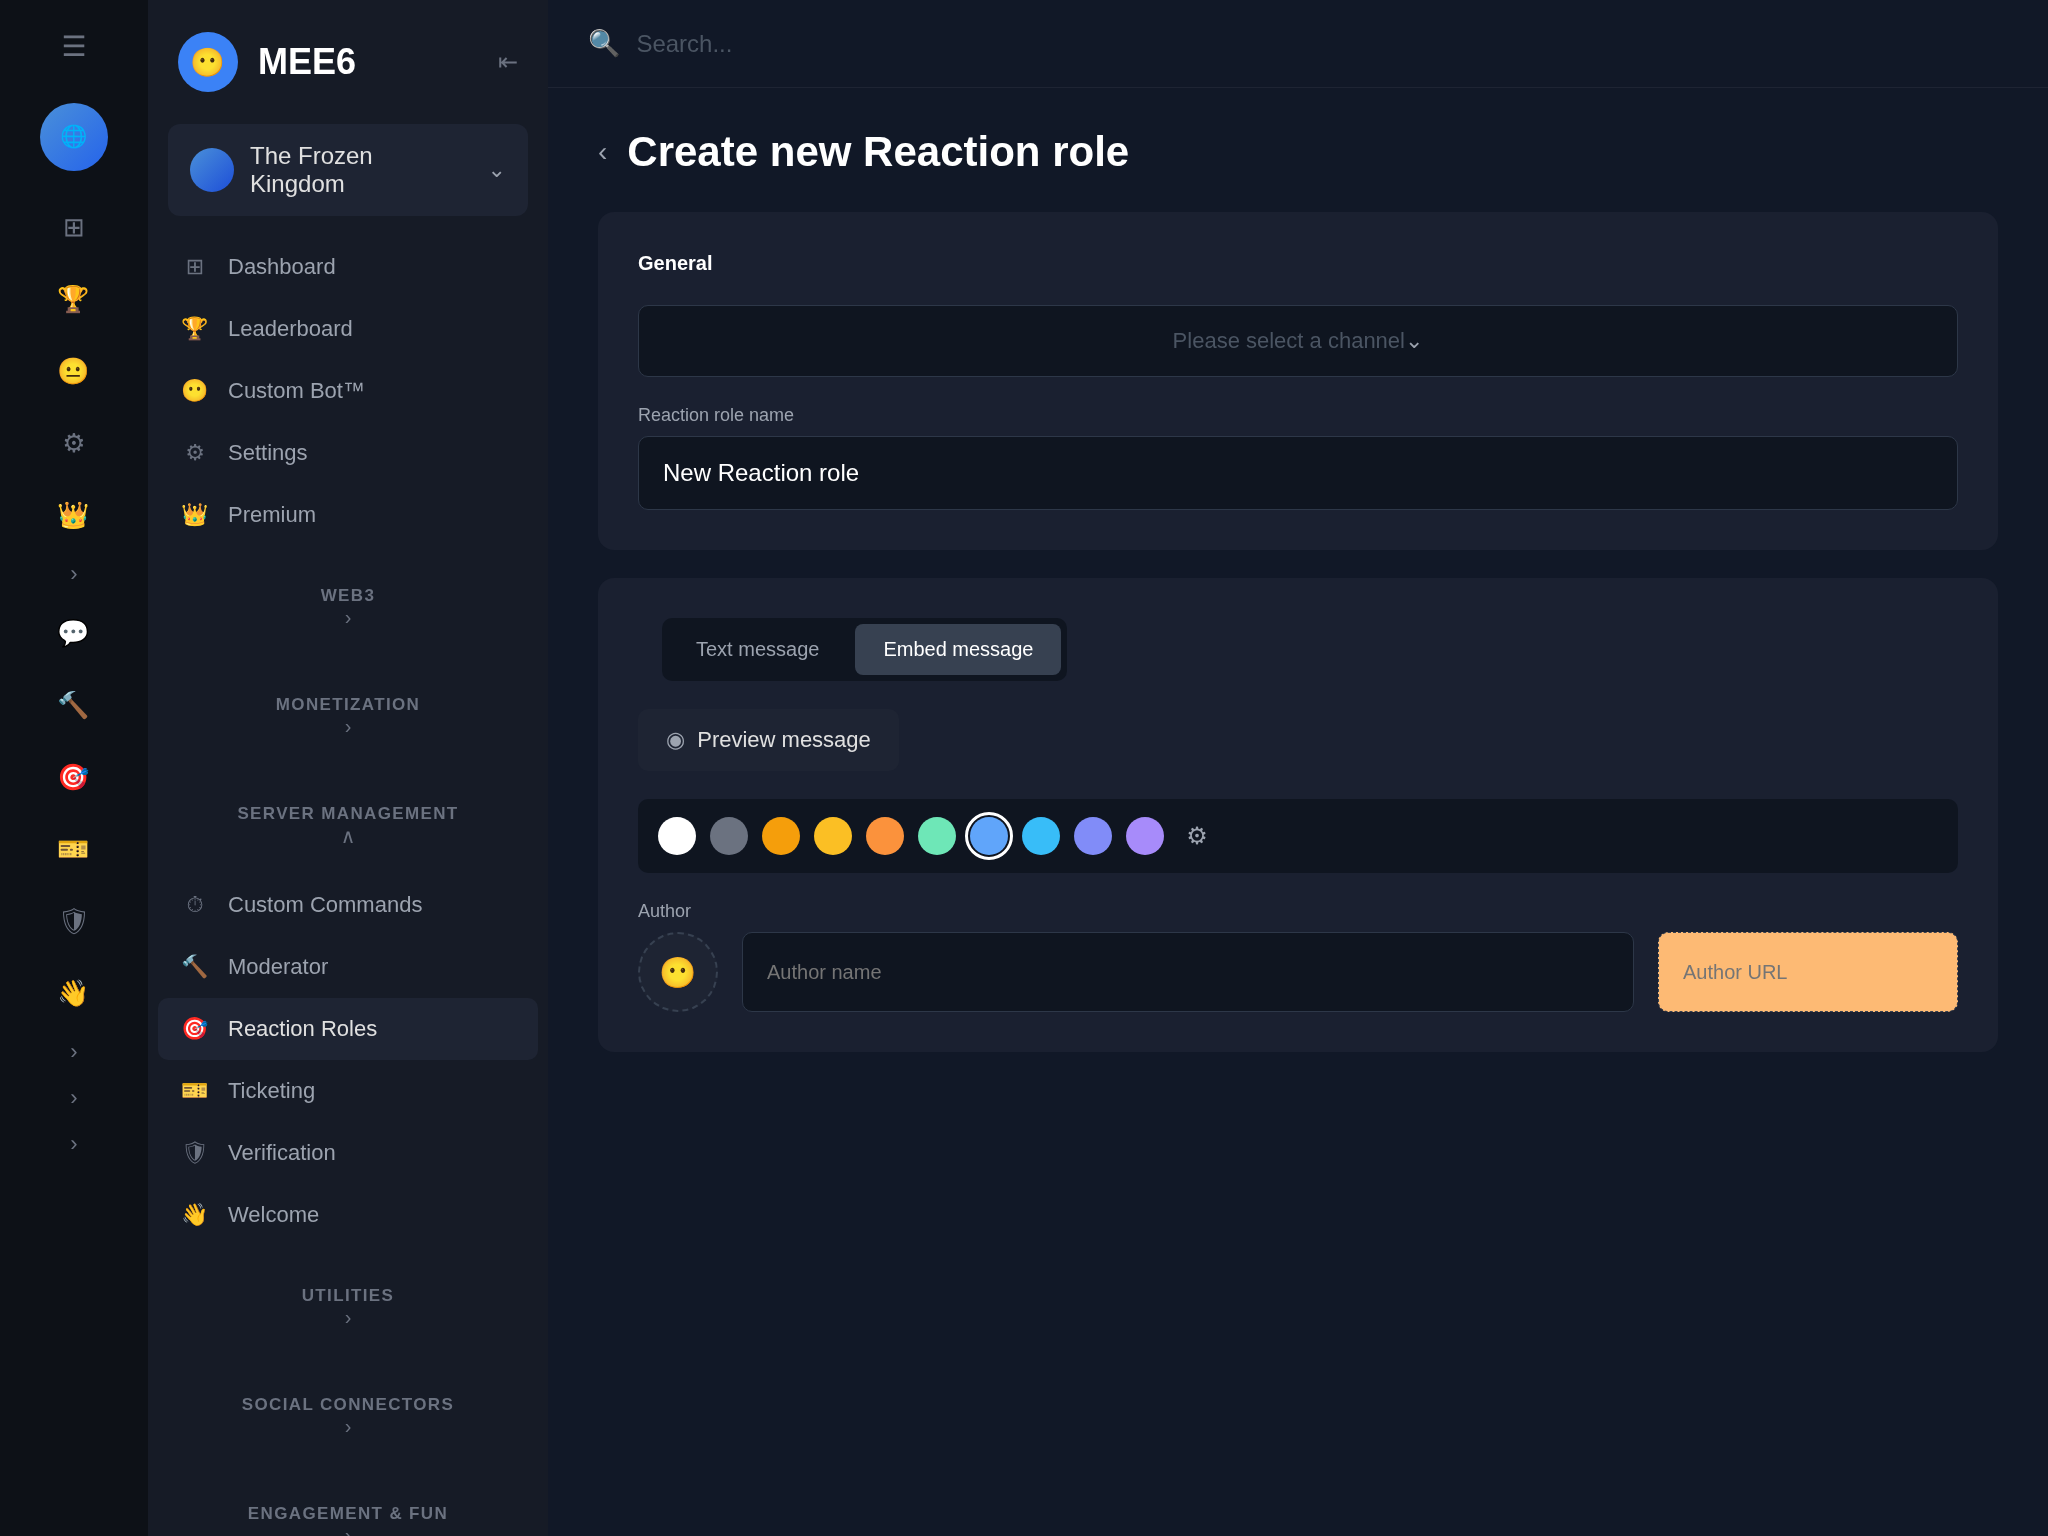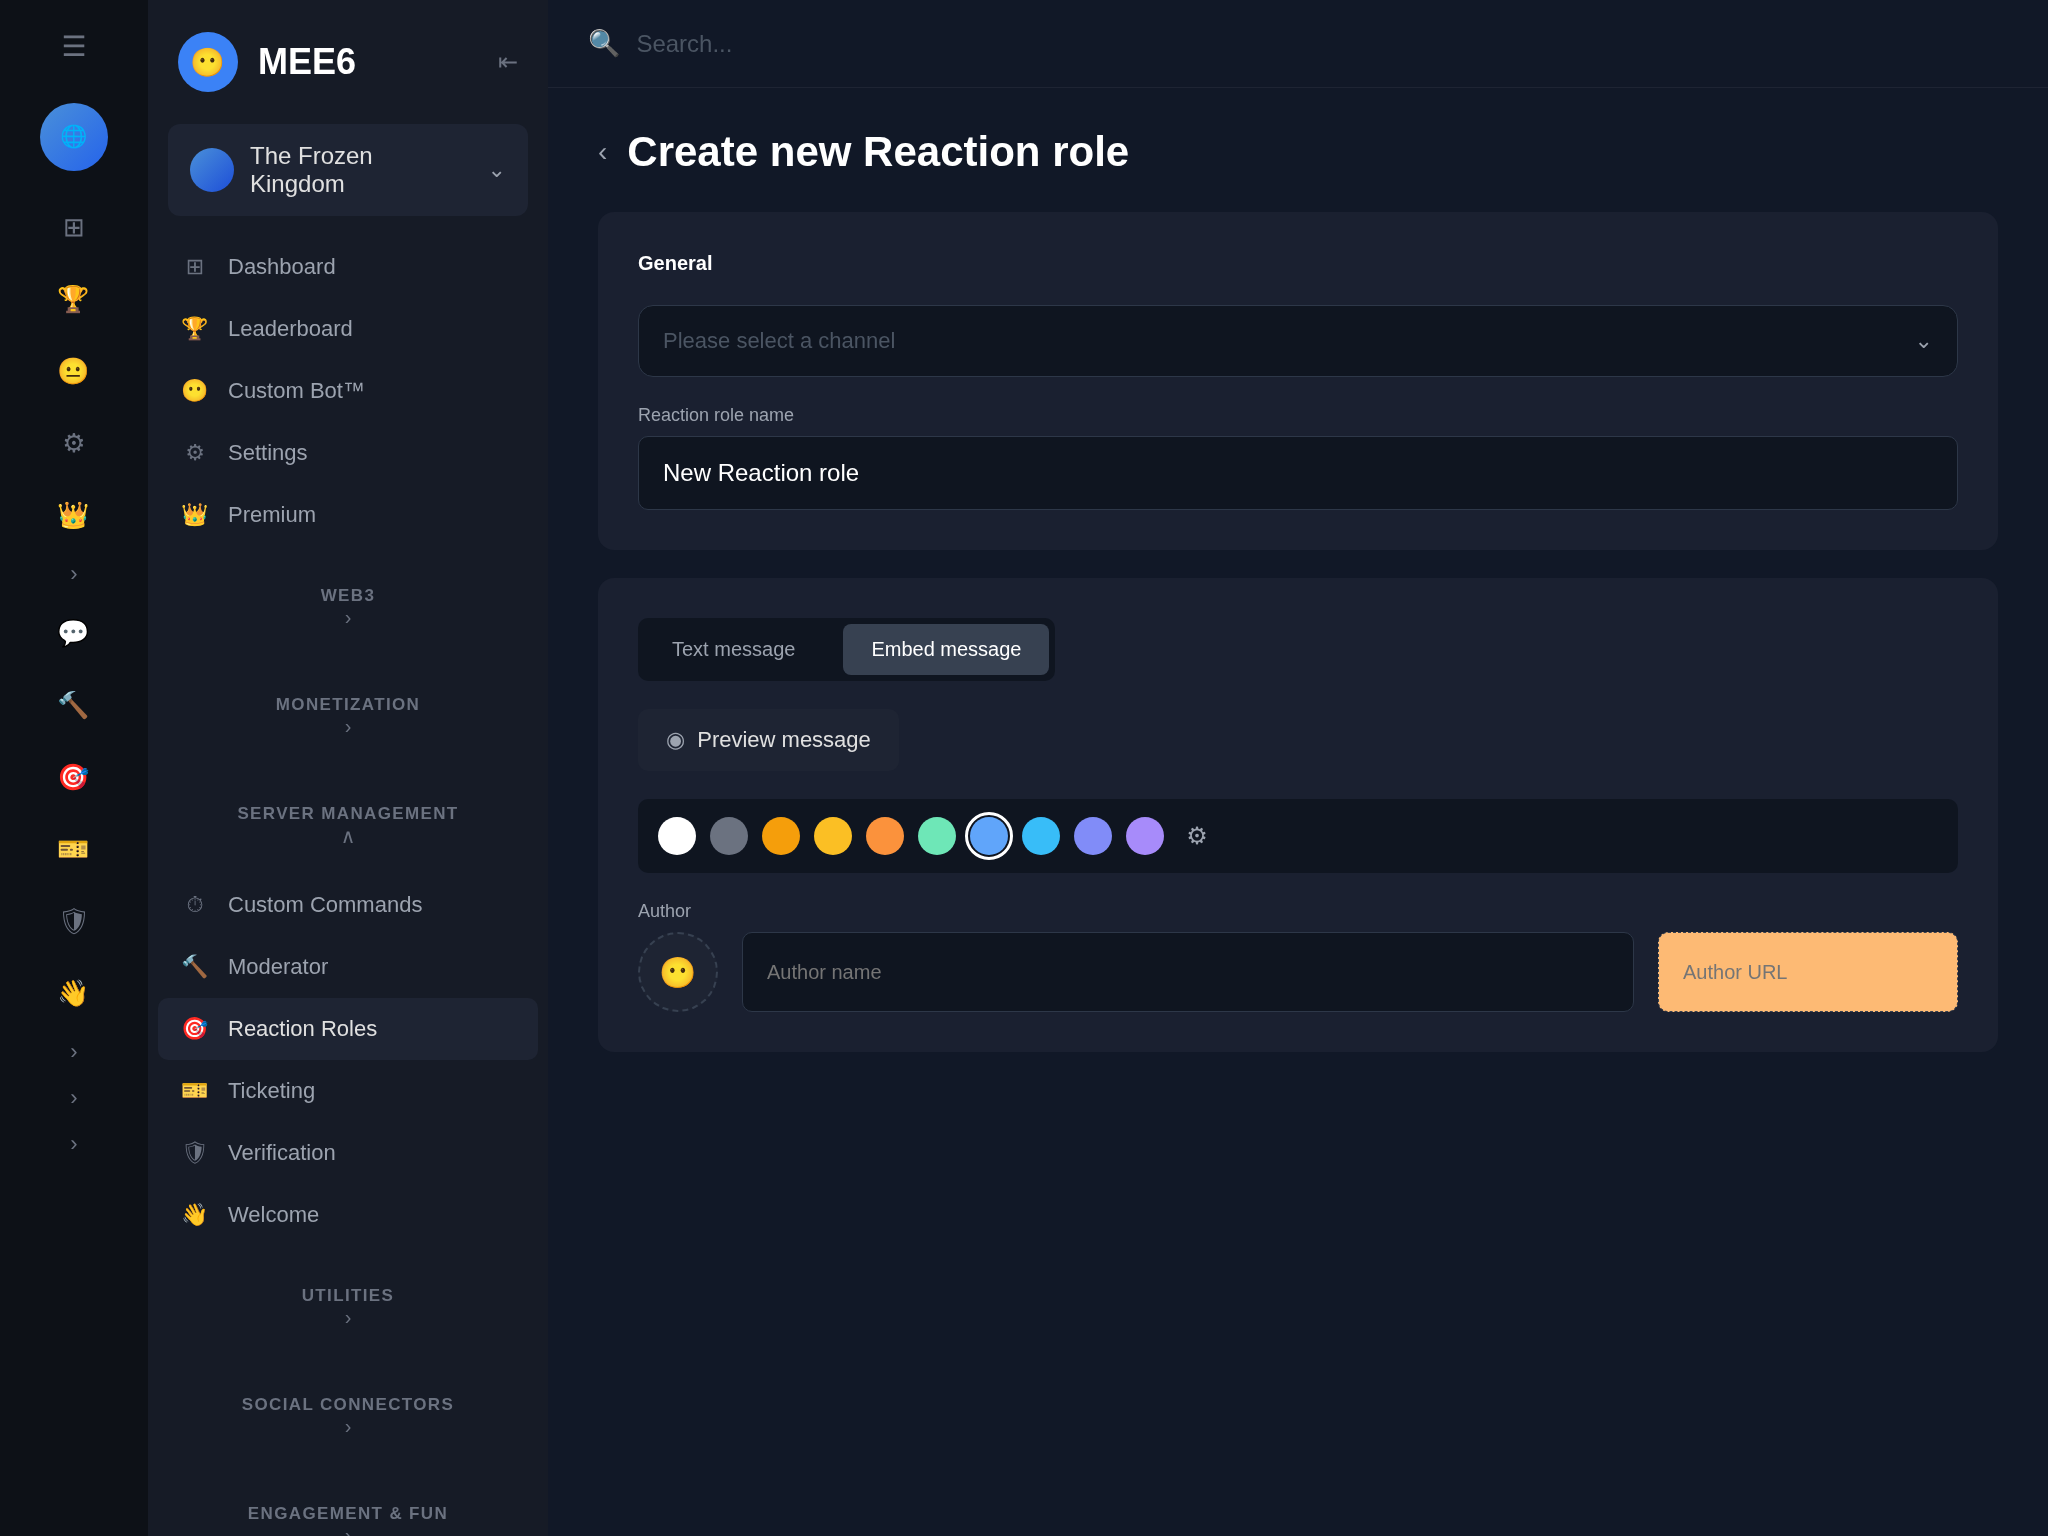--- a/index.html
+++ b/index.html
@@ -253,26 +253,26 @@
     .field-label {
       font-size: 18px;
       color: #9ca3af;
       margin-bottom: 10px;
     }
     .field-select {
       width: 100%;
       padding: 22px 24px;
       background: #0f1520;
       border: 1px solid #2d3748;
-      border-radius: 15px;
+      border-radius: 10px;
       color: #4b5563;
       font-size: 22px;
       display: flex;
       align-items: center;
-      justify-content: space-between;
+      justify-content: center;
       cursor: pointer;
       margin-bottom: 28px;
     }
     .field-select-chevron {
       color: #9ca3af;
       font-size: 22px;
     }
 
     .field-input {
       width: 100%;
@@ -287,26 +287,27 @@
 
     .message-card {
       background: #1a2030;
       border-radius: 16px;
       padding: 40px;
       margin-bottom: 28px;
     }
 
     .tab-group {
       display: flex;
-      gap: 20px;
+      gap: 8px;
       margin-bottom: 28px;
       background: #0f1520;
       padding: 6px;
       border-radius: 10px;
       width: fit-content;
+      margin-left: 24px;
     }
     .tab-btn {
       padding: 14px 28px;
       border-radius: 8px;
       font-size: 20px;
       cursor: pointer;
       color: #9ca3af;
       border: none;
       background: transparent;
     }

